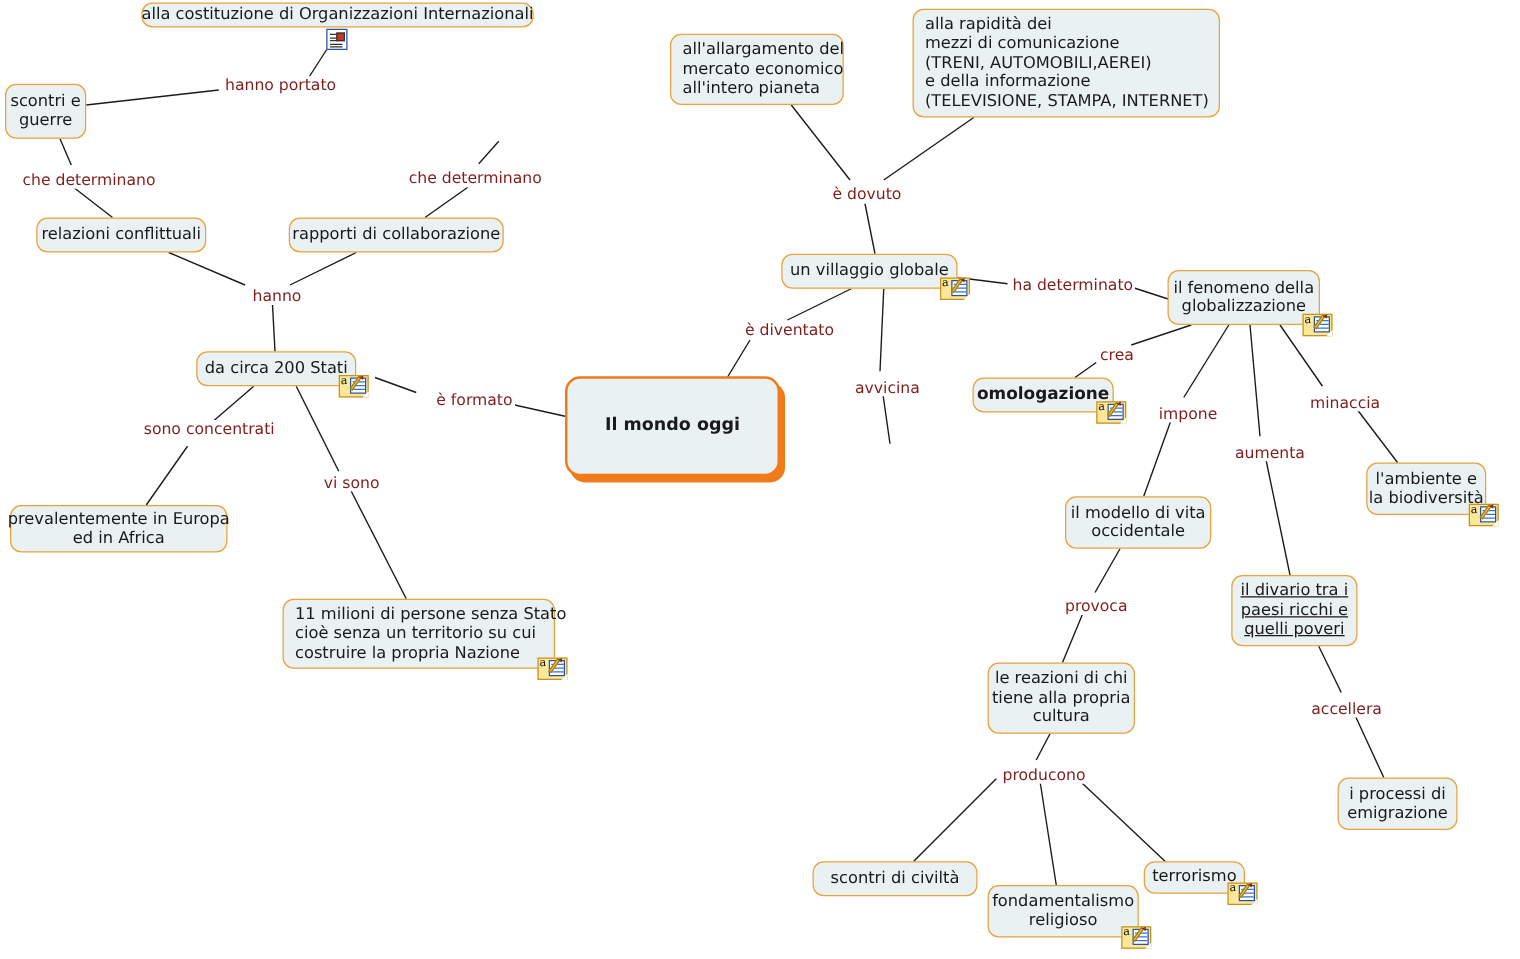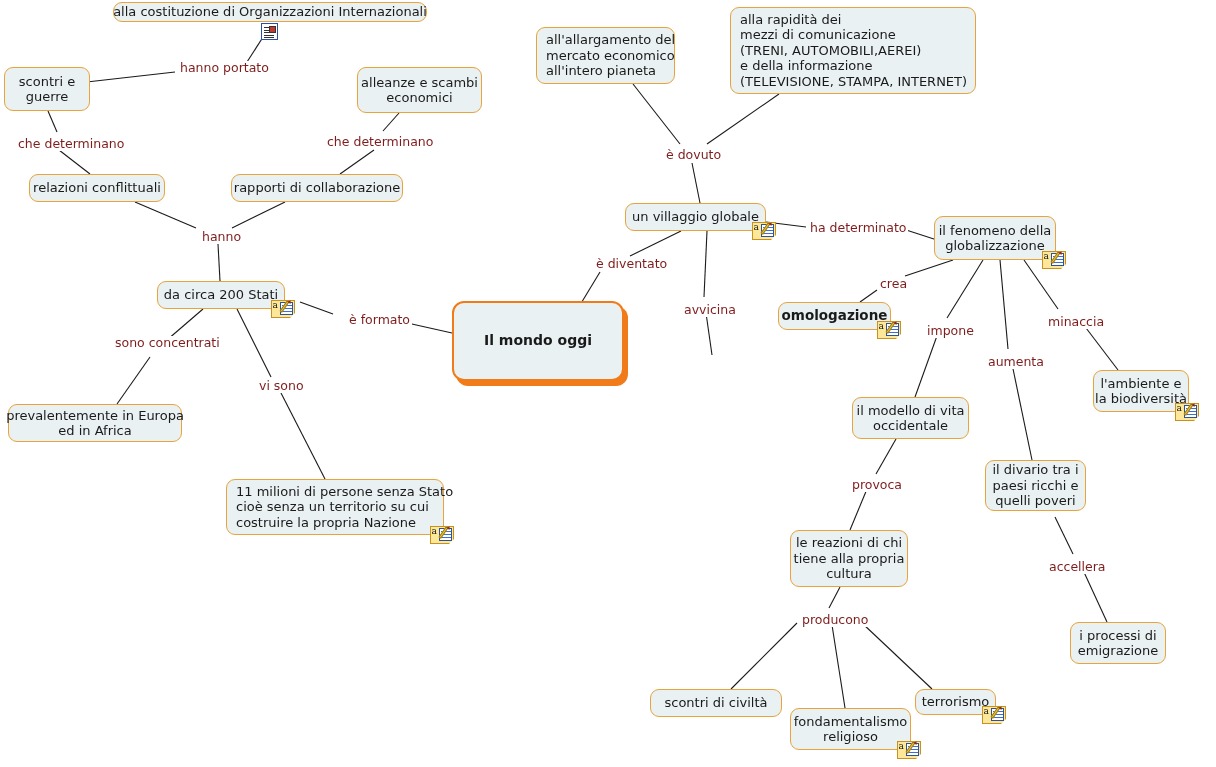--- a/index.html
+++ b/index.html
@@ -216,24 +216,22 @@
 <div class="node root" style="left: 452px; top: 301px; width: 172px; height: 80px;"><span class="nodetext">Il mondo oggi</span></div>
     <div class="node" style="left: 113px; top: 2px; width: 314px; height: 20px;"><span class="nodetext">alla costituzione di Organizzazioni Internazionali</span></div>
     <div class="doc-icon" style="left: 261px; top: 23px;">
       <span class="l"></span>
       <span class="l"></span>
       <span class="l"></span>
       <span class="l"></span>
       <span class="l"></span>
       <div class="thumb"></div>
     </div>
-    <div class="node" style="left: 4px; top: 67px; width: 86px; height: 44px;"><span class="nodetext">scontri e
+    <div class="node" style="left: 4px; top: 67px; width: 65px; height: 44px;"><span class="nodetext">scontri e
 guerre</span></div>
-    <div class="node" style="left: 357px; top: 67px; width: 125px; height: 46px;"><span class="nodetext">alleanze e scambi
-economici</span></div>
     <div class="node" style="left: 29px; top: 174px; width: 136px; height: 28px;"><span class="nodetext">relazioni conflittuali</span></div>
     <div class="node" style="left: 231px; top: 174px; width: 172px; height: 28px;"><span class="nodetext">rapporti di collaborazione</span></div>
     <div class="node" style="left: 157px; top: 281px; width: 128px; height: 28px;"><span class="nodetext">da circa 200 Stati</span></div>
     <div class="note-icon" style="left: 271px; top: 300px;">
       <div class="sticky"></div>
       <div class="alet">a</div>
       <div class="paper">
         <i></i>
         <i></i>
         <i></i>
@@ -297,21 +295,21 @@
       <div class="paper">
         <i></i>
         <i></i>
         <i></i>
       </div>
       <div class="pencil"></div>
       <div class="fold"></div>
     </div>
     <div class="node" style="left: 852px; top: 397px; width: 117px; height: 42px;"><span class="nodetext">il modello di vita
 occidentale</span></div>
-    <div class="node" style="left: 985px; top: 460px; width: 101px; height: 51px;"><span class="nodetext">il divario tra i
+    <div class="node" style="left: 985px; top: 460px; width: 101px; height: 57px; text-decoration: underline;"><span class="nodetext">il divario tra i
 paesi ricchi e
 quelli poveri</span></div>
     <div class="node" style="left: 1093px; top: 370px; width: 96px; height: 42px;"><span class="nodetext">l'ambiente e
 la biodiversità</span></div>
     <div class="note-icon" style="left: 1175px; top: 403px;">
       <div class="sticky"></div>
       <div class="alet">a</div>
       <div class="paper">
         <i></i>
         <i></i>

